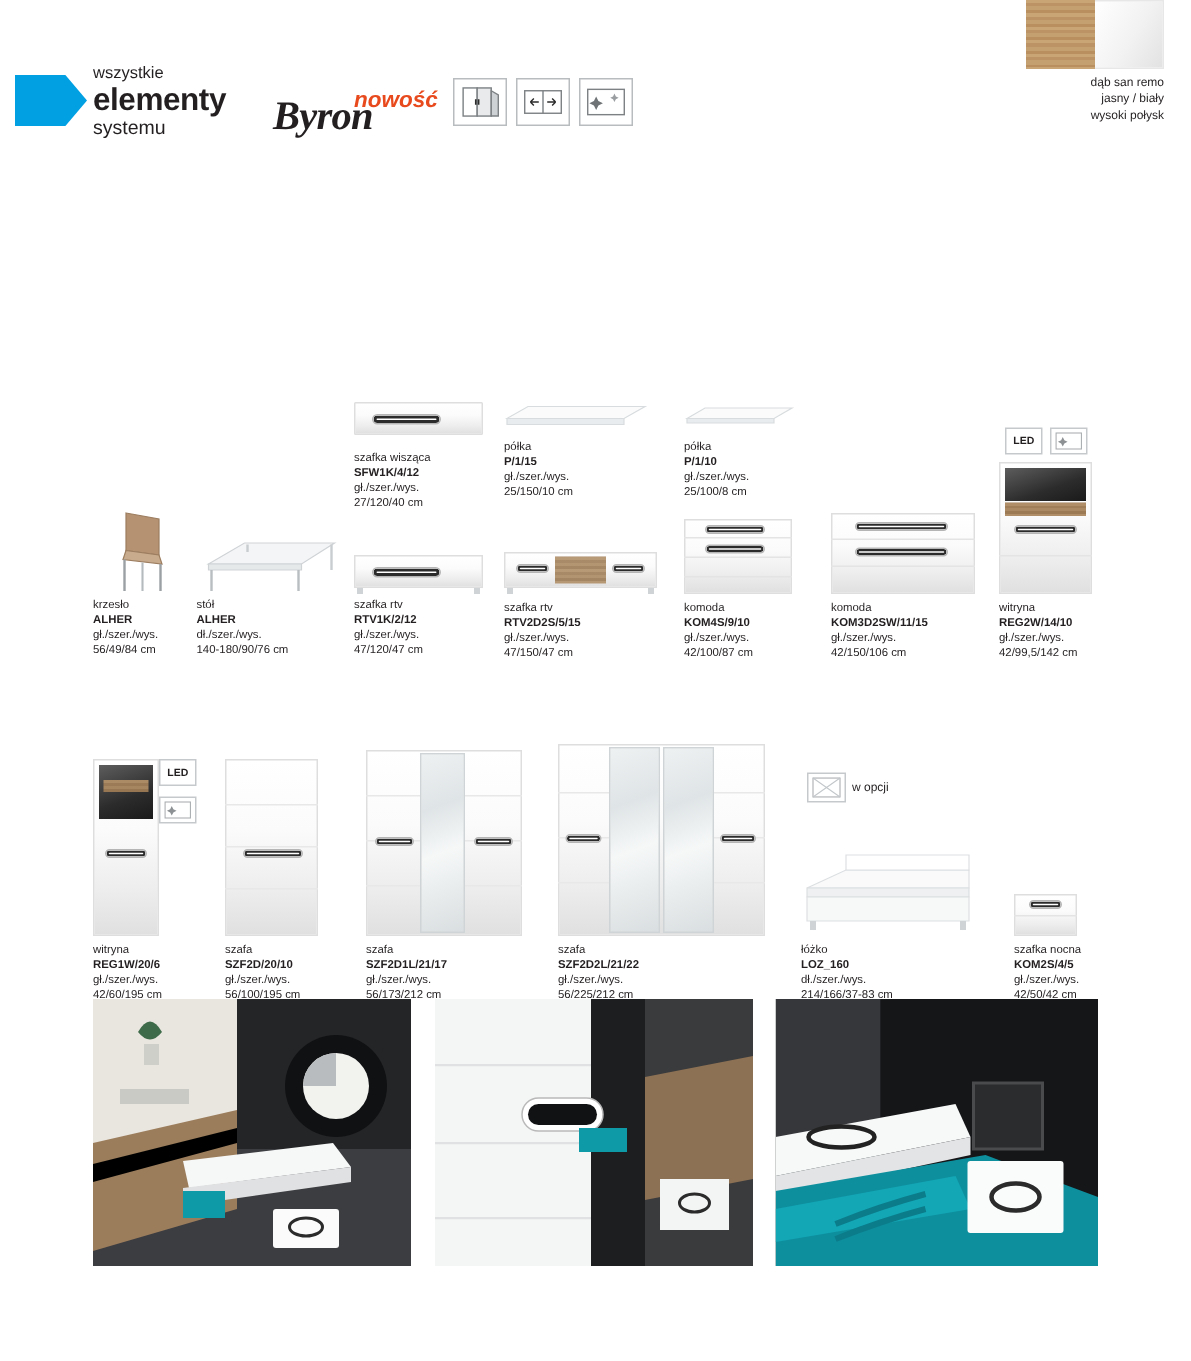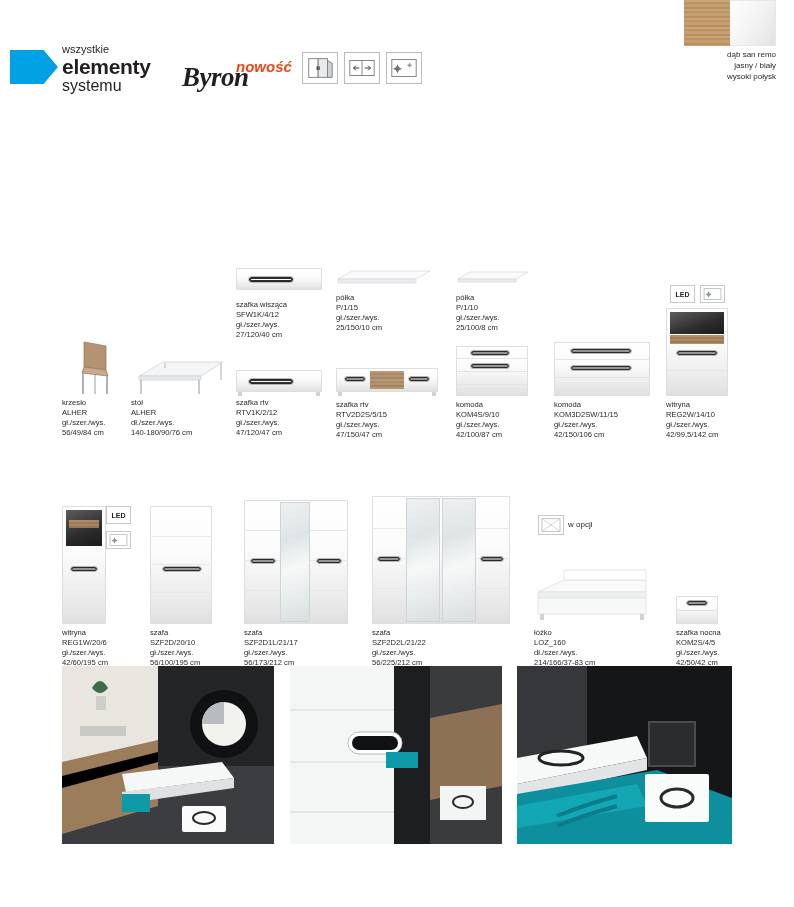--- a/index.html
+++ b/index.html
@@ -21,21 +21,21 @@
     width: 48px; height: 34px;
     background: #00a0e3;
     clip-path: polygon(0 0, 70% 0, 100% 50%, 70% 100%, 0 100%);
   }
   .hdr-words {
     position: absolute; left: 62px; top: 44px;
     line-height: 1.0;
   }
   .hdr-words .w1 { font-size: 11px; color: #231f20; }
   .hdr-words .w2 { font-size: 21px; font-weight: bold; color: #231f20; letter-spacing:-0.3px; margin-top:1px;}
-  .hdr-words .w3 { font-size: 16px; color: #231f20; margin-top:1px;}
+  .hdr-words .w3 { font-size: 13px; color: #231f20; margin-top:1px;}
 
   .brand {
     position: absolute; left: 182px; top: 62px;
     font-family: "Liberation Serif", serif;
     font-size: 27px; font-weight: bold; font-style: italic;
     letter-spacing: -0.5px;
   }
   .novelty {
     position: absolute; left: 236px; top: 58px;
     font-size: 15px; font-weight: bold; font-style: italic;
@@ -66,21 +66,21 @@
     border:1px solid #e7e7e7; border-left:none;
   }
   .swatch-cap { font-size: 8px; line-height: 1.35; color:#231f20; margin-top: 4px; }
 
   
   .sheet { position: relative; }
 
   .prod { position: absolute; }
   .prod .img { position: relative; }
   .prod .cap { font-size: 7.6px; line-height: 1.33; color:#231f20; }
-  .prod .cap .code { font-weight: normal; }
+  .prod .cap .code { font-weight: bold; }
 
   
   .glossy {
     background: linear-gradient(180deg,#ffffff 0%,#fbfbfb 40%,#ededed 75%,#e0e0e0 100%);
     border: 1px solid #dedede;
   }
   .handle {
     position:absolute;
     background: #ffffff;
     border: 1px solid #b5b5b5;

